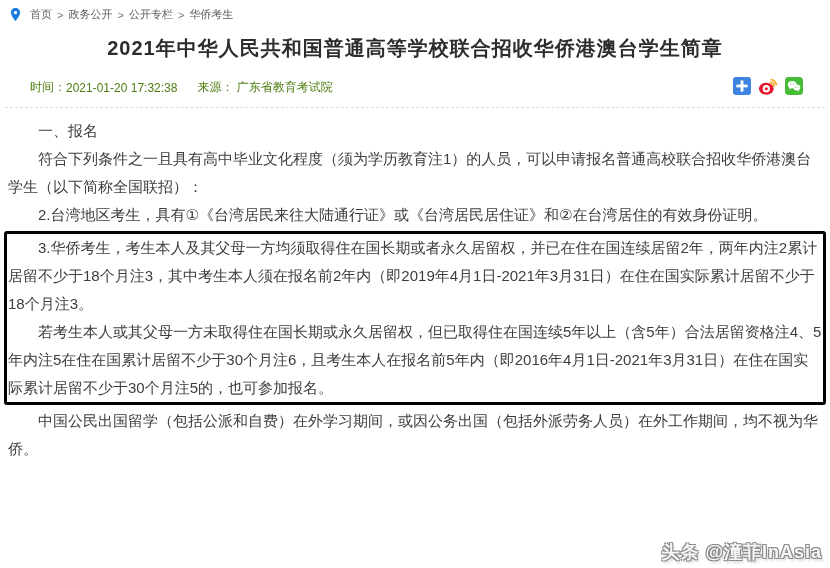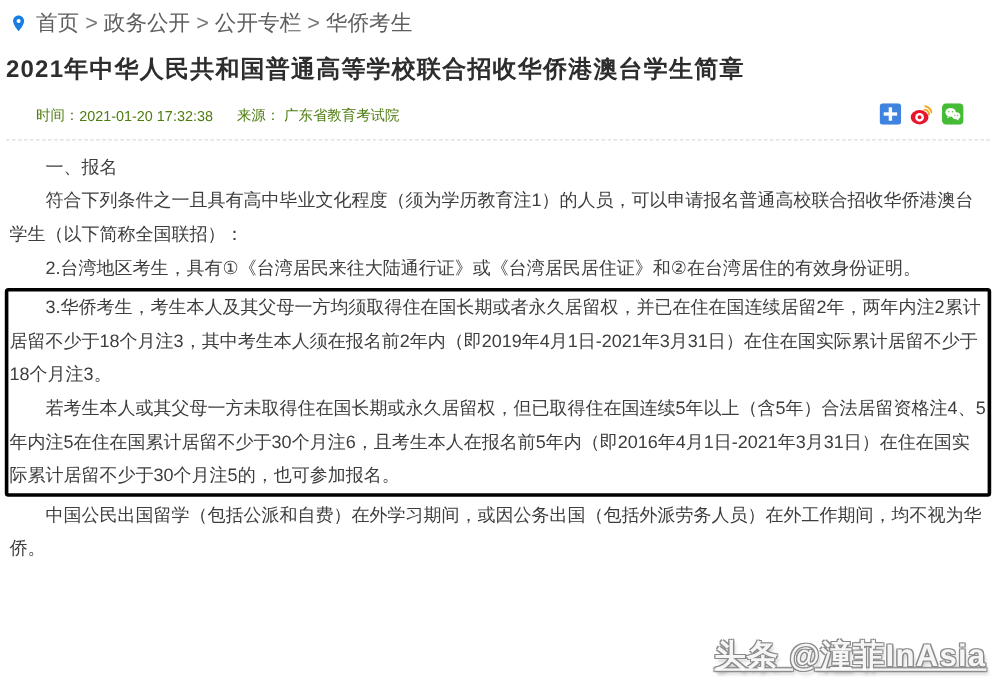--- a/index.html
+++ b/index.html
@@ -2,44 +2,44 @@
 <html><head>
 <meta charset="utf-8">
 <style>
   html,body{margin:0;padding:0;}
   body{
     width:830px;height:568px;background:#ffffff;position:relative;overflow:hidden;
     font-family:"Liberation Sans","DejaVu Sans",sans-serif;
   }
   .page{padding:0 5px;}
   
-  .breadcrumb{display:flex;align-items:center;padding:7px 2px 0 3px;font-size:18px;color:#5e5e5e;}
+  .breadcrumb{display:flex;align-items:center;padding:7px 2px 0 3px;font-size:11px;color:#5e5e5e;}
   .breadcrumb .pin{margin-right:7px;display:flex;align-items:center;}
   .crumb{cursor:pointer;}
   .crumb-sep{margin:0 5px;color:#777;}
   
-  .title{text-align:left;font-size:20px;font-weight:bold;color:#2d2d2d;margin-top:13px;letter-spacing:1px;}
+  .title{text-align:center;font-size:20px;font-weight:bold;color:#2d2d2d;margin-top:13px;letter-spacing:1px;}
   
   .meta-row{display:flex;align-items:center;margin-top:16px;padding:0 22px 0 25px;}
   .meta{font-size:12px;color:#4d7c0f;display:flex;align-items:center;}
   .meta .src{margin-left:20px;}
   .share{margin-left:auto;display:flex;align-items:center;gap:7px;}
   .share-btn{width:19px;height:19px;display:flex;align-items:center;justify-content:center;cursor:pointer;padding:0;border:0;background:transparent;}
   
   .divider{border-bottom:1px dashed #dcdcdc;margin-top:10px;}
   
   .article{margin-top:9px;font-size:15px;color:#3d3d3d;line-height:28px;padding:0 3px;}
   .article p{margin:0;text-indent:2em;}
   .hl-box{border:3px solid #000000;border-radius:3px;margin:2px -4px;padding:0 1px;}
   
   .watermark{
-    position:absolute;right:8px;bottom:4px;font-size:26px;font-weight:bold;letter-spacing:1px;
+    position:absolute;right:8px;bottom:4px;font-size:18px;font-weight:bold;letter-spacing:1px;
     color:rgba(255,255,255,0.92);
     text-shadow:-1px -1px 0 #8a8a8a,1px -1px 0 #8a8a8a,-1px 1px 0 #8a8a8a,1px 1px 0 #8a8a8a,2px 3px 3px rgba(0,0,0,0.18);
-    pointer-events:none;white-space:nowrap;text-decoration:underline;
+    pointer-events:none;white-space:nowrap;
   }
 </style>
 </head>
 <body>
 
 <div class="page">
 
   <div class="breadcrumb">
     <span class="pin">
       <svg width="15" height="15" viewBox="0 0 24 24">

